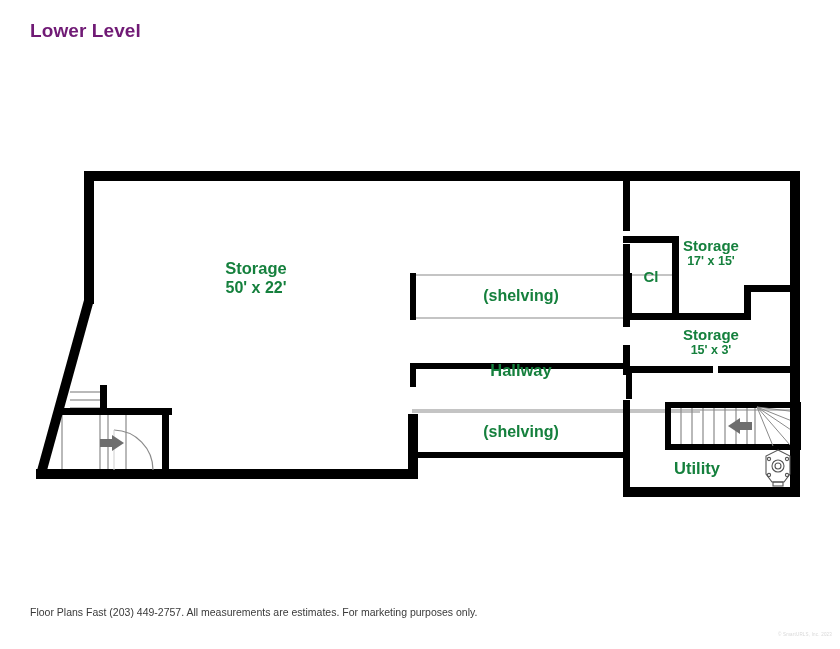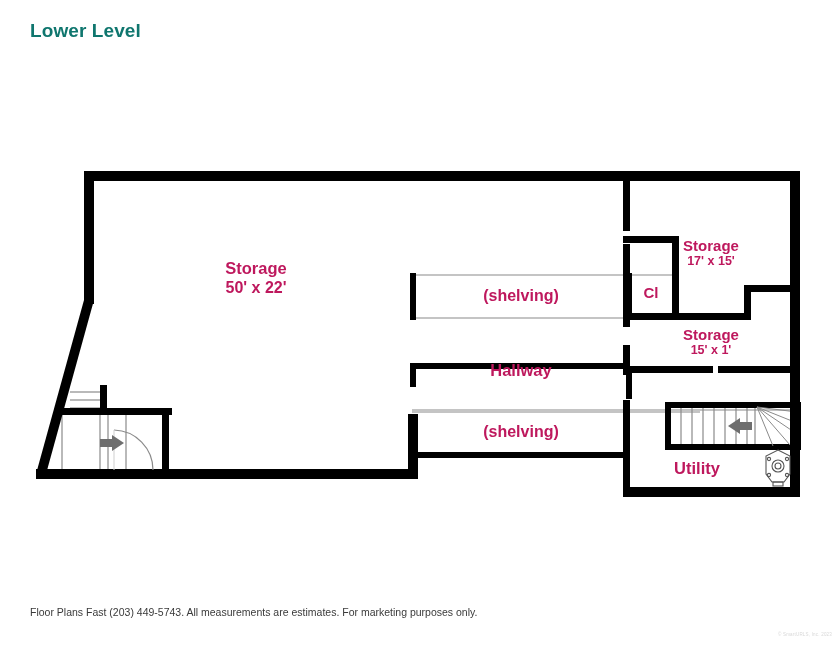--- a/index.html
+++ b/index.html
@@ -14,21 +14,21 @@
     position: relative;
     font-family: "Liberation Sans", sans-serif;
     overflow: hidden;
   }
   #page-title {
     position: absolute;
     left: 30px;
     top: 20px;
     font-size: 19px;
     font-weight: bold;
-    color: #0f766e;
+    color: #701a75;
     letter-spacing: 0.1px;
   }
   #floorplan-canvas {
     position: absolute;
     left: 0;
     top: 0;
     width: 840px;
     height: 649px;
   }
   #footer-note {
@@ -44,21 +44,21 @@
     right: 8px;
     top: 632px;
     font-size: 4.5px;
     color: #d8d8d8;
     font-family: "Liberation Sans", sans-serif;
     letter-spacing: 0.2px;
   }
   .plan-label {
     position: absolute;
     text-align: center;
-    color: #be185d;
+    color: #15803d;
     font-family: "Liberation Sans", sans-serif;
     white-space: nowrap;
     font-weight: bold;
   }
   .plan-label .lbl-name {
     display: block;
     font-size: 16.5px;
     font-weight: bold;
     line-height: 1.15;
   }
@@ -215,38 +215,38 @@
   <span class="lbl-dim">50' x 22'</span>
 </div>
 
 <div class="plan-label small" style="left:711px; top:253px; transform:translate(-50%,-50%);">
   <span class="lbl-name">Storage</span>
   <span class="lbl-dim">17' x 15'</span>
 </div>
 
 <div class="plan-label small" style="left:711px; top:342px; transform:translate(-50%,-50%);">
   <span class="lbl-name">Storage</span>
-  <span class="lbl-dim">15' x 1'</span>
-</div>
-
-<div class="plan-label tiny" style="left:651px; top:293px; transform:translate(-50%,-50%);">
+  <span class="lbl-dim">15' x 3'</span>
+</div>
+
+<div class="plan-label tiny" style="left:651px; top:277px; transform:translate(-50%,-50%);">
   <span class="lbl-name">Cl</span>
 </div>
 
 <div class="plan-label" style="left:521px; top:370px; transform:translate(-50%,-50%);">
   <span class="lbl-name">Hallway</span>
 </div>
 
 <div class="plan-label" style="left:697px; top:468px; transform:translate(-50%,-50%);">
   <span class="lbl-name">Utility</span>
 </div>
 
 <div class="plan-label shelf" style="left:521px; top:296px; transform:translate(-50%,-50%);">
   <span class="lbl-name">(shelving)</span>
 </div>
 
 <div class="plan-label shelf" style="left:521px; top:432px; transform:translate(-50%,-50%);">
   <span class="lbl-name">(shelving)</span>
 </div>
 
-<div id="footer-note">Floor Plans Fast (203) 449-5743.  All measurements are estimates.  For marketing purposes only.</div>
+<div id="footer-note">Floor Plans Fast (203) 449-2757.  All measurements are estimates.  For marketing purposes only.</div>
 
 <div id="copyright-note">© SmartURLS, Inc.  2023</div>
 
 </body></html>

